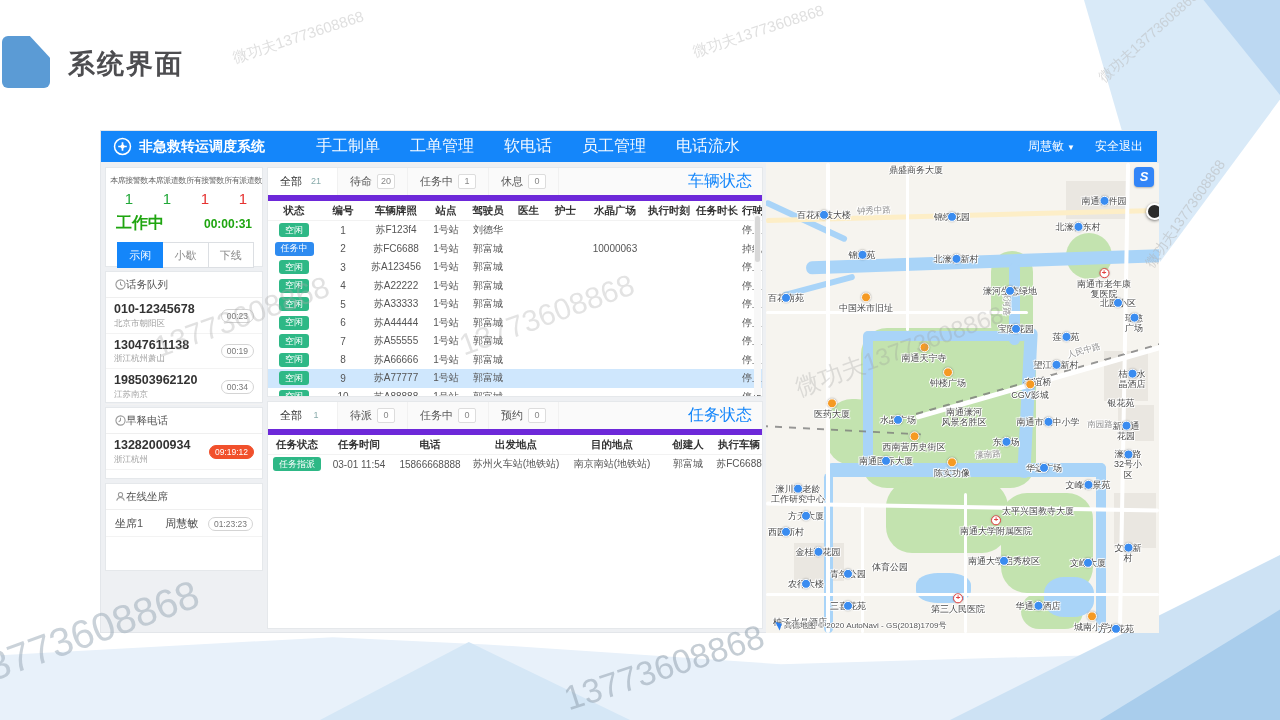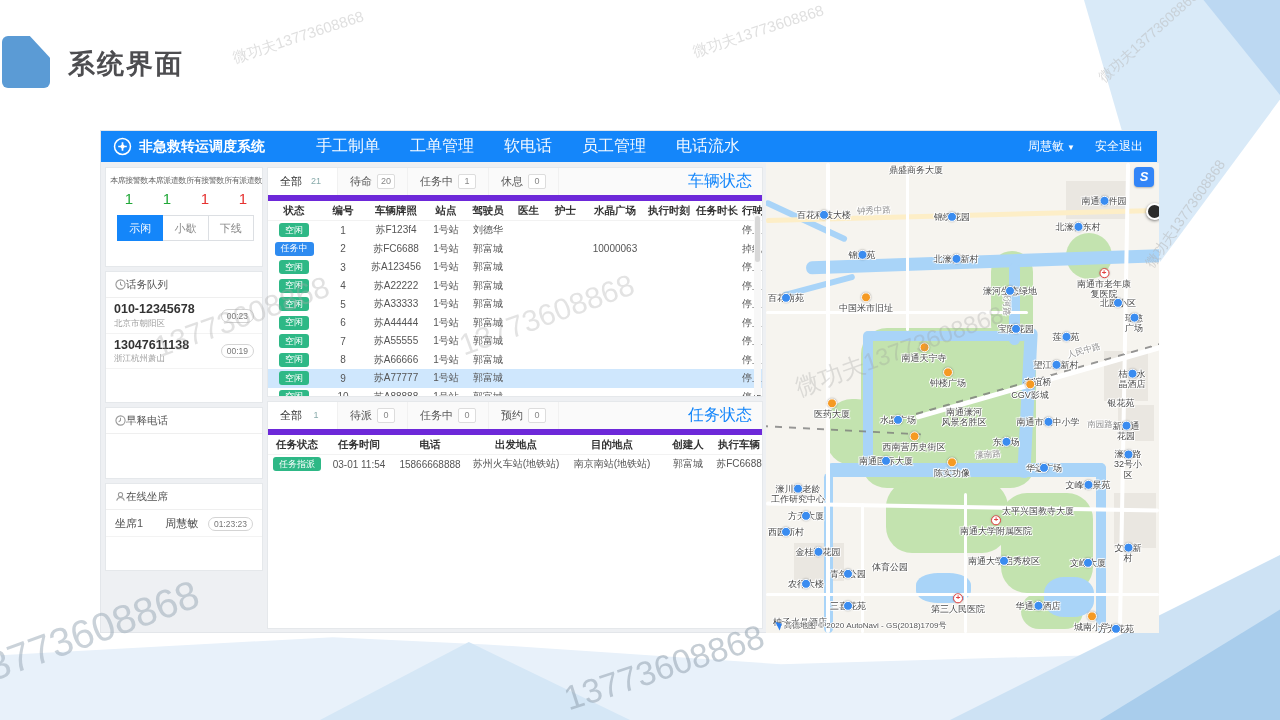--- a/index.html
+++ b/index.html
@@ -180,20 +180,24 @@
           </div>
           <div class="stat">
             <div class="stat-lb">所有接警数</div>
             <div class="stat-v v-red">1</div>
           </div>
           <div class="stat">
             <div class="stat-lb">所有派遣数</div>
             <div class="stat-v v-red">1</div>
           </div>
         </div>
+      <div id="work-row">
+        <span id="work-label">工作中</span>
+        <span id="work-timer">00:00:31</span>
+      </div>
       <div id="status-btns">
           <div class="sbtn active">示闲</div>
           <div class="sbtn">小歇</div>
           <div class="sbtn">下线</div>
         </div>
     </div>
 
     <div class="panel" id="p-queue">
       <div class="phead">
         <svg width="11" height="11" viewBox="0 0 12 12">
@@ -210,31 +214,47 @@
             </div>
             <span class="pill">00:23</span>
           </div>
           <div class="q-item">
             <div>
               <div class="q-num">13047611138</div>
               <div class="q-loc">浙江杭州萧山</div>
             </div>
             <span class="pill">00:19</span>
           </div>
+          <div class="q-item">
+            <div>
+              <div class="q-num">198503962120</div>
+              <div class="q-loc">江苏南京</div>
+            </div>
+            <span class="pill">00:34</span>
+          </div>
         </div>
     </div>
 
     <div class="panel" id="p-early">
       <div class="phead">
         <svg width="11" height="11" viewBox="0 0 12 12">
           <circle cx="6" cy="6" r="5" fill="none" stroke="#999" stroke-width="1.2"></circle>
           <path d="M6 3v3l-2 1.4" fill="none" stroke="#999" stroke-width="1.1"></path>
         </svg>
         <span>早释电话</span>
       </div>
+      <div id="early-list">
+          <div class="q-item">
+            <div>
+              <div class="q-num">13282000934</div>
+              <div class="q-loc">浙江杭州</div>
+            </div>
+            <span class="pill alert">09:19:12</span>
+          </div>
+        </div>
     </div>
 
     <div class="panel" id="p-agents">
       <div class="phead">
         <svg width="11" height="11" viewBox="0 0 12 12">
           <circle cx="6" cy="4" r="2.3" fill="none" stroke="#999" stroke-width="1.1"></circle>
           <path d="M1.8 10.5c.6-2.4 2.2-3.4 4.2-3.4s3.6 1 4.2 3.4" fill="none" stroke="#999" stroke-width="1.1"></path>
         </svg>
         <span>在线坐席</span>
       </div>

